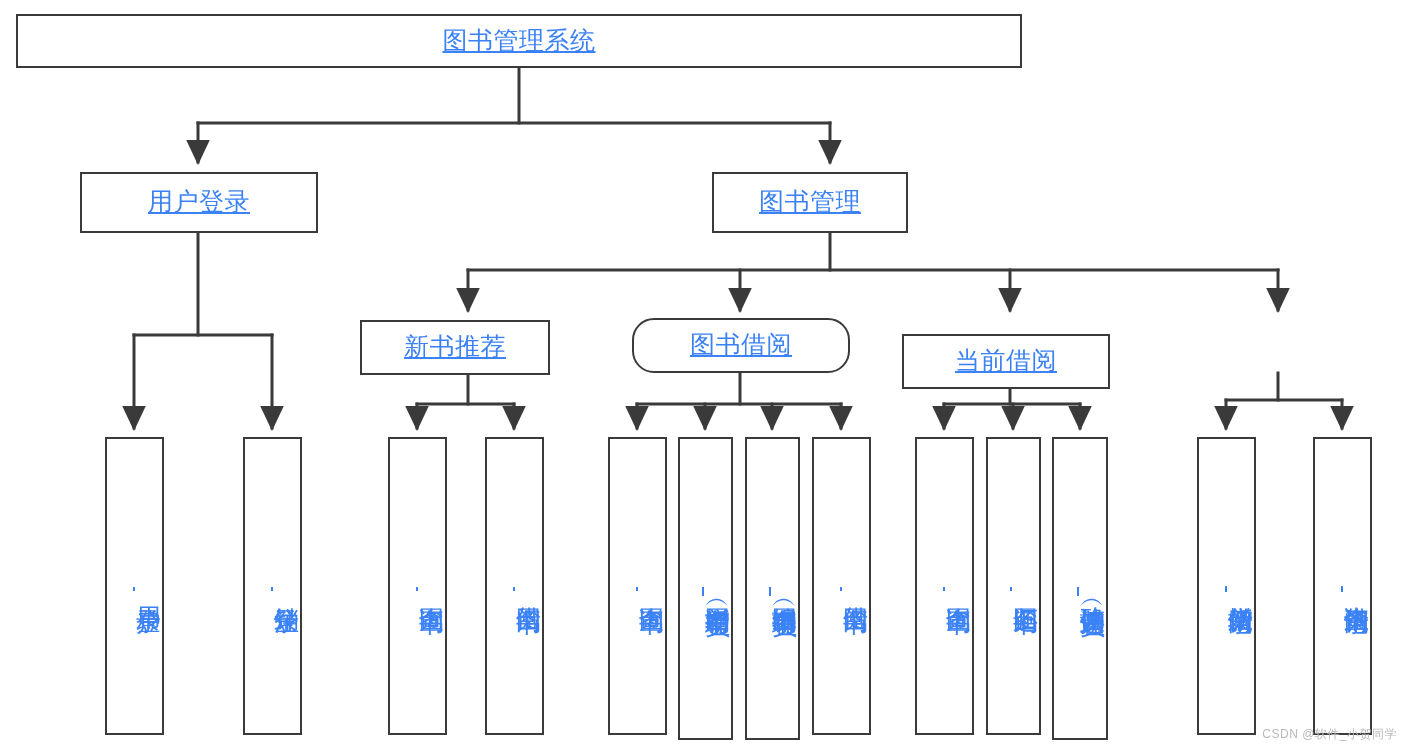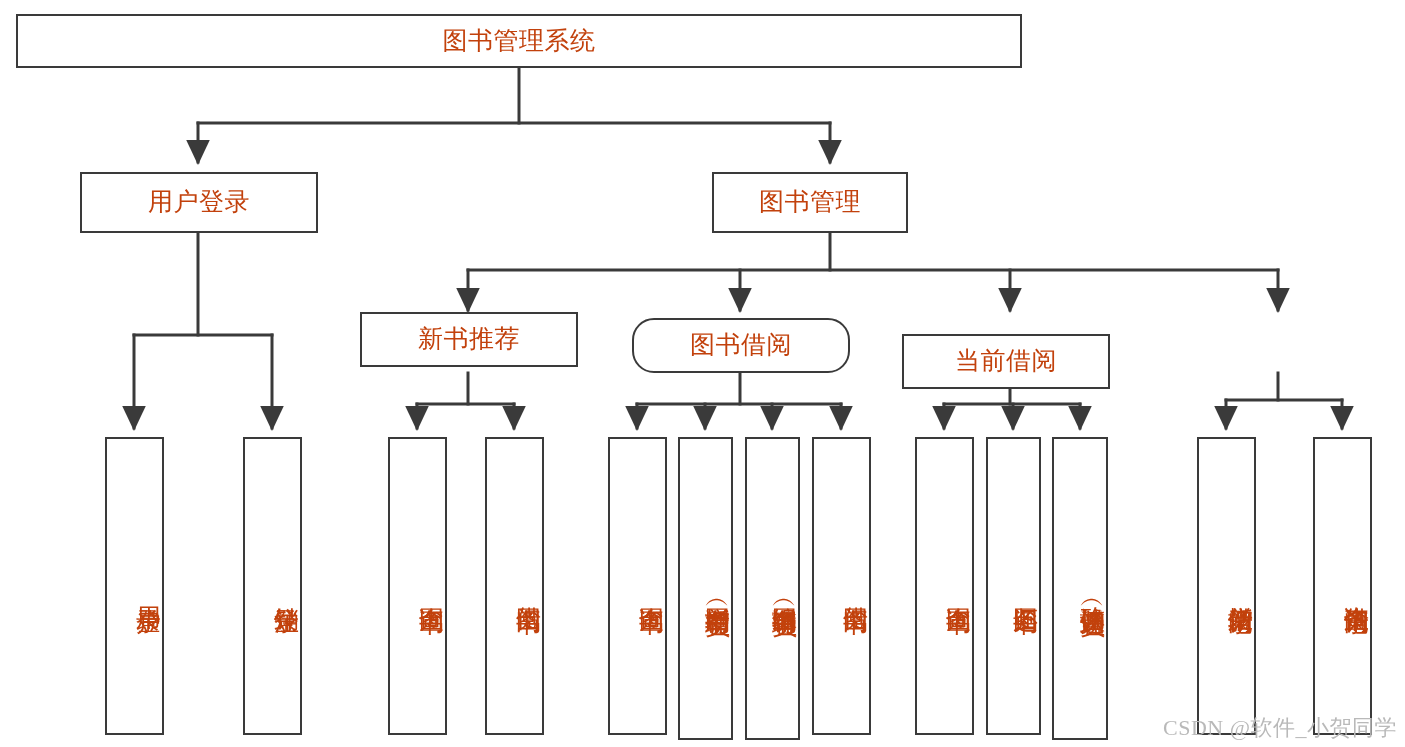--- a/index.html
+++ b/index.html
@@ -23,21 +23,22 @@
   }
   .node{
     position:absolute;
     box-sizing:border-box;
     border:2.5px solid #3a3a3a;
     background:#ffffff;
     display:flex;
     align-items:center;
     justify-content:center;
     text-align:center;
-    color:#c2410c;
+    color:#3b82f6;
+    text-decoration:underline;
   }
   .node.horiz{
     font-size:25px;
     line-height:1.15;
     letter-spacing:0.5px;
   }
   .node.vert{
     writing-mode:vertical-rl;
     text-orientation:upright;
     font-size:25px;
@@ -50,25 +51,25 @@
   .node.vert.deep{
     align-items:flex-start;
   }
   .node .label{
     display:block;
   }
   #watermark{
     position:absolute;
     right:8px;
     bottom:4px;
-    font-size:22px;
+    font-size:12px;
     color:#b9b9b9;
     letter-spacing:0.5px;
     white-space:nowrap;
-    font-family:Liberation Serif, serif;
+    font-family:Liberation Sans, sans-serif;
   }
 </style>
 </head>
 <body>
 
 <div id="diagram-root">
 
   <svg id="edge-layer" viewBox="0 0 1405 747" width="1405" height="747">
     <defs>
       <marker id="arrowhead" markerWidth="9" markerHeight="9" refX="7.5" refY="4.5" orient="auto" markerUnits="strokeWidth">
@@ -123,21 +124,21 @@
     <span class="label">图书管理系统</span>
   </div>
 
   <div class="node horiz" style="left:80px; top:172px; width:238px; height:61px;">
     <span class="label">用户登录</span>
   </div>
   <div class="node horiz" style="left:712px; top:172px; width:196px; height:61px;">
     <span class="label">图书管理</span>
   </div>
 
-  <div class="node horiz" style="left:360px; top:312px; width:218px; height:55px;">
+  <div class="node horiz" style="left:360px; top:320px; width:190px; height:55px;">
     <span class="label">新书推荐</span>
   </div>
   <div class="node horiz" style="left:632px; top:318px; width:218px; height:55px;border-radius:22px;">
     <span class="label">图书借阅</span>
   </div>
   <div class="node horiz" style="left:902px; top:318px; width:208px; height:55px;margin-top:16px;">
     <span class="label">当前借阅</span>
   </div>
 
   <div class="node vert" style="left:105px; top:437px; width:59px; height:298px;">

